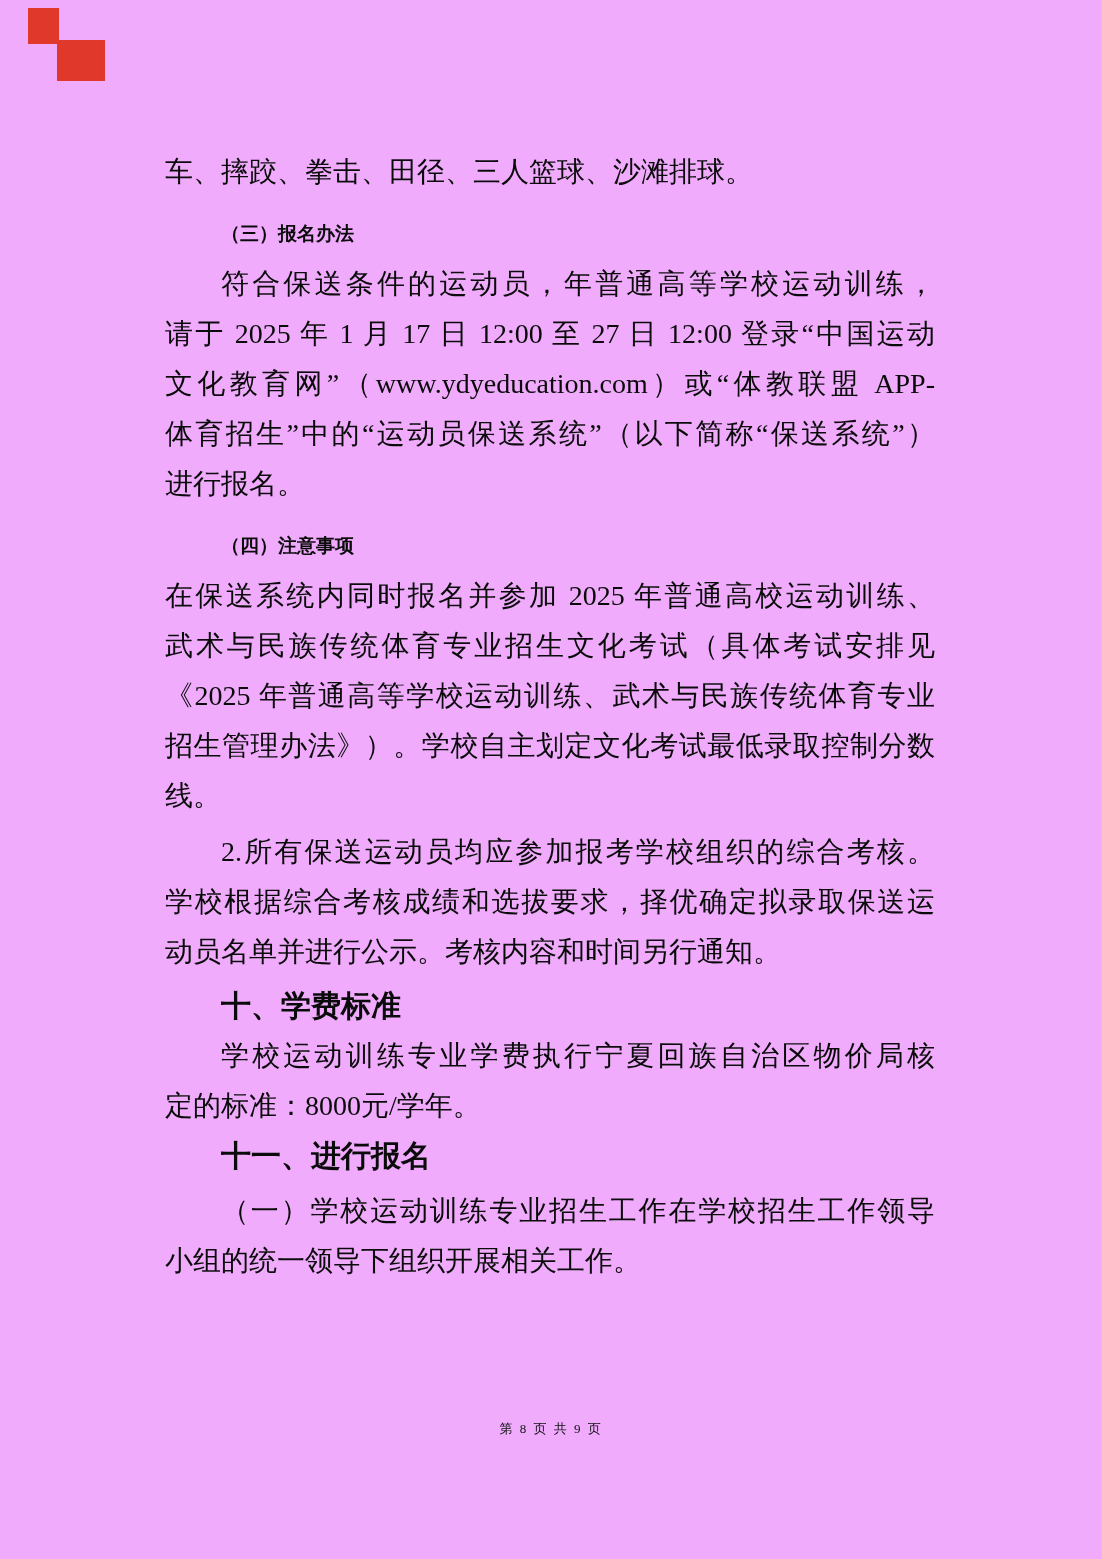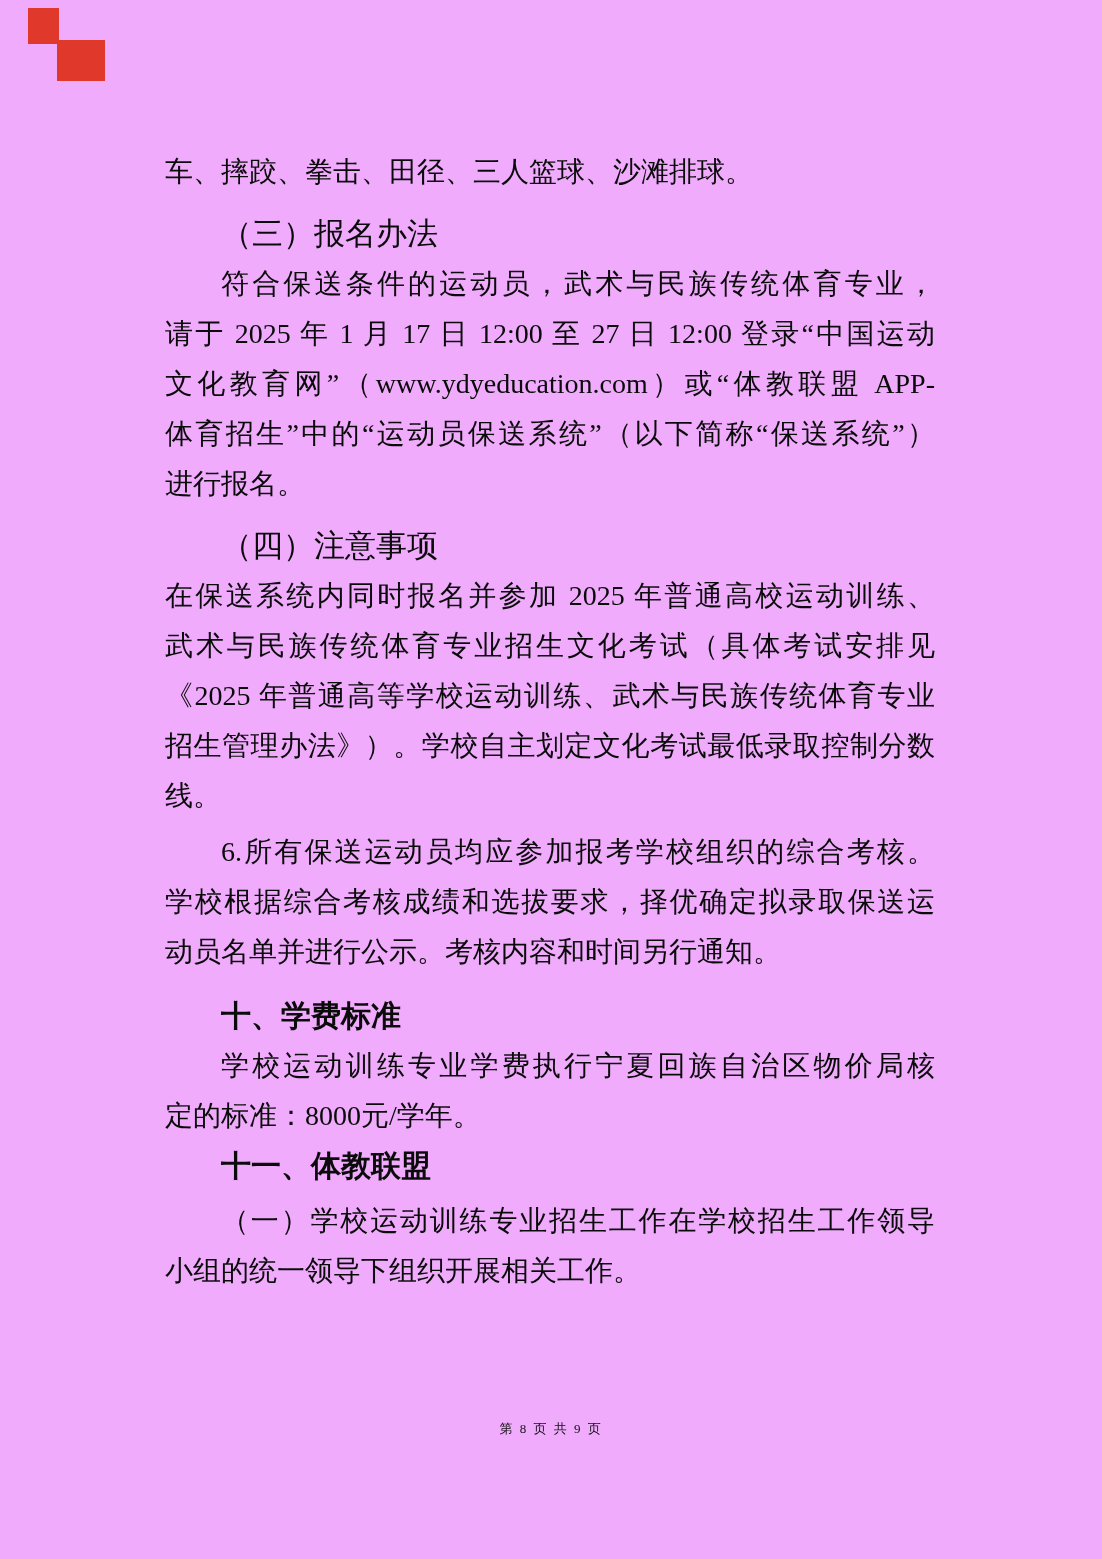--- a/index.html
+++ b/index.html
@@ -36,22 +36,22 @@
   }
   .line.fill {
     text-align: justify;
     text-align-last: justify;
     text-justify: inter-character;
   }
   .line.indent {
     text-indent: 56px;
   }
   .line.heading-kai {
-    font-weight: normal;
-    font-size: 31px;
+    font-weight: bold;
+    font-size: 19px;
   }
   .line.heading-hei {
     font-family: "Liberation Sans", "DejaVu Sans", sans-serif;
     font-weight: bold;
     font-size: 30px;
   }
   .footer {
     position: absolute;
     left: 0;
     top: 1420px;
@@ -66,36 +66,36 @@
 </head>
 <body>
 
 <div class="page">
   <div class="red-mark m1" style="background: rgb(224, 56, 42);"></div>
   <div class="red-mark m2" style="background: rgb(224, 56, 42);"></div>
 
   <div class="text-block">
       <div class="line body">车、摔跤、拳击、田径、三人篮球、沙滩排球。</div>
       <div class="line heading-kai indent" style="margin-top: 12px;">（三）报名办法</div>
-      <div class="line body indent fill">符合保送条件的运动员，武术与民族传统体育专业，</div>
+      <div class="line body indent fill">符合保送条件的运动员，年普通高等学校运动训练，</div>
       <div class="line body fill">请于 2025 年 1 月 17 日 12:00 至 27 日 12:00 登录“中国运动</div>
       <div class="line body fill">文化教育网”（www.ydyeducation.com）或“体教联盟 APP-</div>
       <div class="line body fill">体育招生”中的“运动员保送系统”（以下简称“保送系统”）</div>
       <div class="line body">进行报名。</div>
       <div class="line heading-kai indent" style="margin-top: 12px;">（四）注意事项</div>
       <div class="line body fill">在保送系统内同时报名并参加 2025 年普通高校运动训练、</div>
       <div class="line body fill">武术与民族传统体育专业招生文化考试（具体考试安排见</div>
       <div class="line body fill">《2025 年普通高等学校运动训练、武术与民族传统体育专业</div>
       <div class="line body fill">招生管理办法》）。学校自主划定文化考试最低录取控制分数</div>
       <div class="line body">线。</div>
-      <div class="line body indent fill" style="margin-top: 6px;">6.所有保送运动员均应参加报考学校组织的综合考核。</div>
+      <div class="line body indent fill" style="margin-top: 6px;">2.所有保送运动员均应参加报考学校组织的综合考核。</div>
       <div class="line body fill">学校根据综合考核成绩和选拔要求，择优确定拟录取保送运</div>
       <div class="line body">动员名单并进行公示。考核内容和时间另行通知。</div>
-      <div class="line heading-hei indent" style="margin-top: 14px;">十、学费标准</div>
+      <div class="line heading-hei indent" style="margin-top: 4px;">十、学费标准</div>
       <div class="line body indent fill">学校运动训练专业学费执行宁夏回族自治区物价局核</div>
       <div class="line body">定的标准：8000元/学年。</div>
-      <div class="line heading-hei indent">十一、体教联盟</div>
+      <div class="line heading-hei indent">十一、进行报名</div>
       <div class="line body indent fill" style="margin-top: 5px;">（一）学校运动训练专业招生工作在学校招生工作领导</div>
       <div class="line body">小组的统一领导下组织开展相关工作。</div>
     </div>
 
   <div class="footer">第 8 页 共 9 页</div>
 </div>
 
 </body></html>

